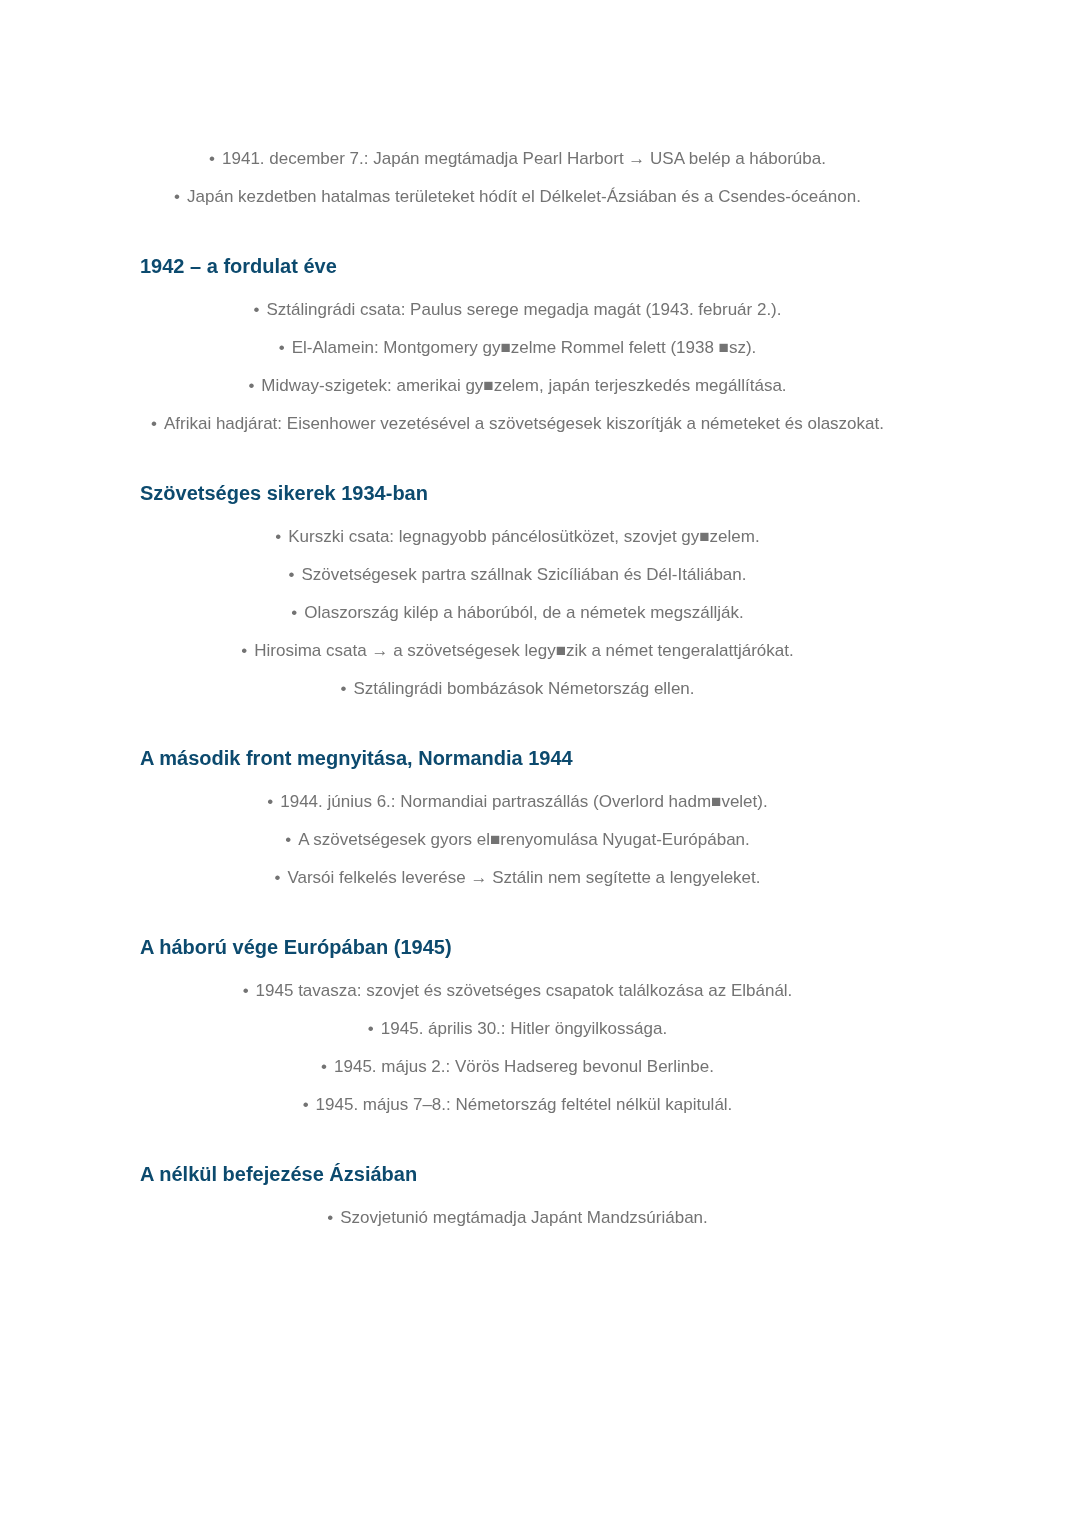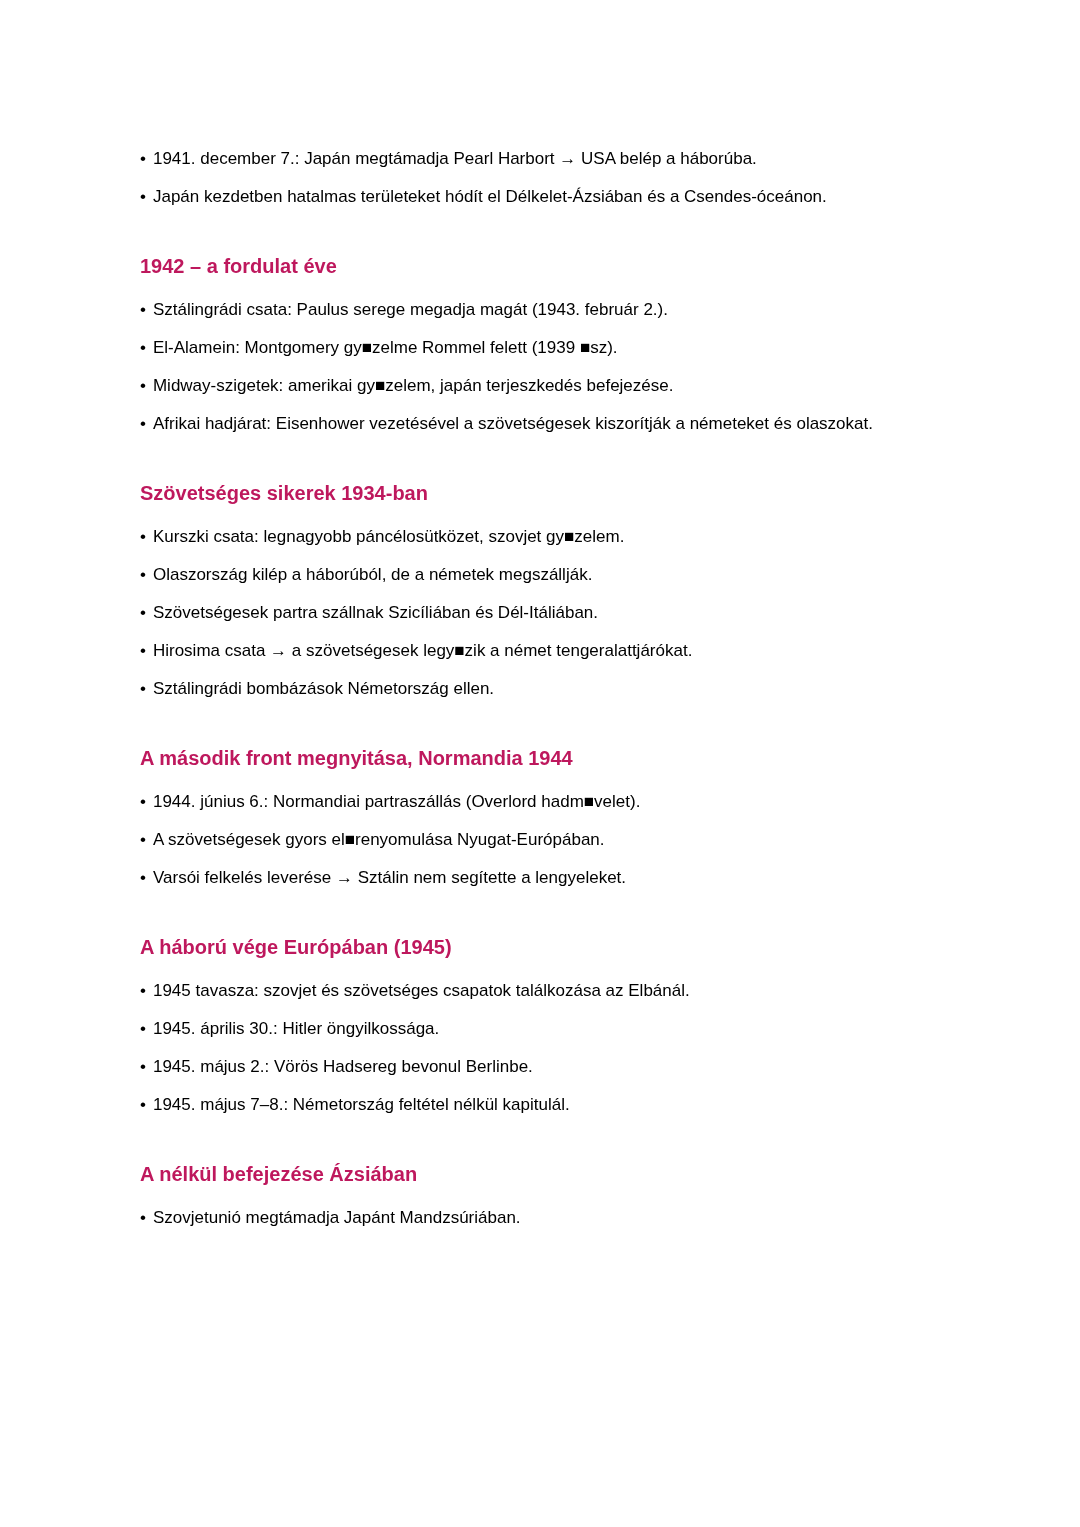--- a/index.html
+++ b/index.html
@@ -21,49 +21,50 @@
     padding: 145px 0 0 140px;
     background: #ffffff;
   }
   .content {
     width: 755px;
   }
   .bullet {
     margin: 0 0 11px 0;
     font-size: 17px;
     line-height: 27px;
-    color: #000000;
+    color: #737373;
+    text-align: center;
   }
   .bullet .marker {
     margin-right: 7px;
   }
   h2.heading {
     font-size: 20px;
     line-height: 28px;
     font-weight: 700;
-    color: #be185d;
+    color: #0c4a6e;
     margin: 42px 0 16px 0;
   }
 </style>
 </head>
 <body>
 
 <div class="page">
   <div class="content" id="content">
       <p class="bullet"><span class="marker">•</span><span>1941. december 7.: Japán megtámadja Pearl Harbort → USA belép a háborúba.</span></p>
       <p class="bullet"><span class="marker">•</span><span>Japán kezdetben hatalmas területeket hódít el Délkelet-Ázsiában és a Csendes-óceánon.</span></p>
       <h2 class="heading">1942 – a fordulat éve</h2>
       <p class="bullet"><span class="marker">•</span><span>Sztálingrádi csata: Paulus serege megadja magát (1943. február 2.).</span></p>
-      <p class="bullet"><span class="marker">•</span><span>El-Alamein: Montgomery gy■zelme Rommel felett (1939 ■sz).</span></p>
-      <p class="bullet"><span class="marker">•</span><span>Midway-szigetek: amerikai gy■zelem, japán terjeszkedés befejezése.</span></p>
+      <p class="bullet"><span class="marker">•</span><span>El-Alamein: Montgomery gy■zelme Rommel felett (1938 ■sz).</span></p>
+      <p class="bullet"><span class="marker">•</span><span>Midway-szigetek: amerikai gy■zelem, japán terjeszkedés megállítása.</span></p>
       <p class="bullet"><span class="marker">•</span><span>Afrikai hadjárat: Eisenhower vezetésével a szövetségesek kiszorítják a németeket és olaszokat.</span></p>
       <h2 class="heading">Szövetséges sikerek 1934-ban</h2>
       <p class="bullet"><span class="marker">•</span><span>Kurszki csata: legnagyobb páncélosütközet, szovjet gy■zelem.</span></p>
+      <p class="bullet"><span class="marker">•</span><span>Szövetségesek partra szállnak Szicíliában és Dél-Itáliában.</span></p>
       <p class="bullet"><span class="marker">•</span><span>Olaszország kilép a háborúból, de a németek megszállják.</span></p>
-      <p class="bullet"><span class="marker">•</span><span>Szövetségesek partra szállnak Szicíliában és Dél-Itáliában.</span></p>
       <p class="bullet"><span class="marker">•</span><span>Hirosima csata → a szövetségesek legy■zik a német tengeralattjárókat.</span></p>
       <p class="bullet"><span class="marker">•</span><span>Sztálingrádi bombázások Németország ellen.</span></p>
       <h2 class="heading">A második front megnyitása, Normandia 1944</h2>
       <p class="bullet"><span class="marker">•</span><span>1944. június 6.: Normandiai partraszállás (Overlord hadm■velet).</span></p>
       <p class="bullet"><span class="marker">•</span><span>A szövetségesek gyors el■renyomulása Nyugat-Európában.</span></p>
       <p class="bullet"><span class="marker">•</span><span>Varsói felkelés leverése → Sztálin nem segítette a lengyeleket.</span></p>
       <h2 class="heading">A háború vége Európában (1945)</h2>
       <p class="bullet"><span class="marker">•</span><span>1945 tavasza: szovjet és szövetséges csapatok találkozása az Elbánál.</span></p>
       <p class="bullet"><span class="marker">•</span><span>1945. április 30.: Hitler öngyilkossága.</span></p>
       <p class="bullet"><span class="marker">•</span><span>1945. május 2.: Vörös Hadsereg bevonul Berlinbe.</span></p>

